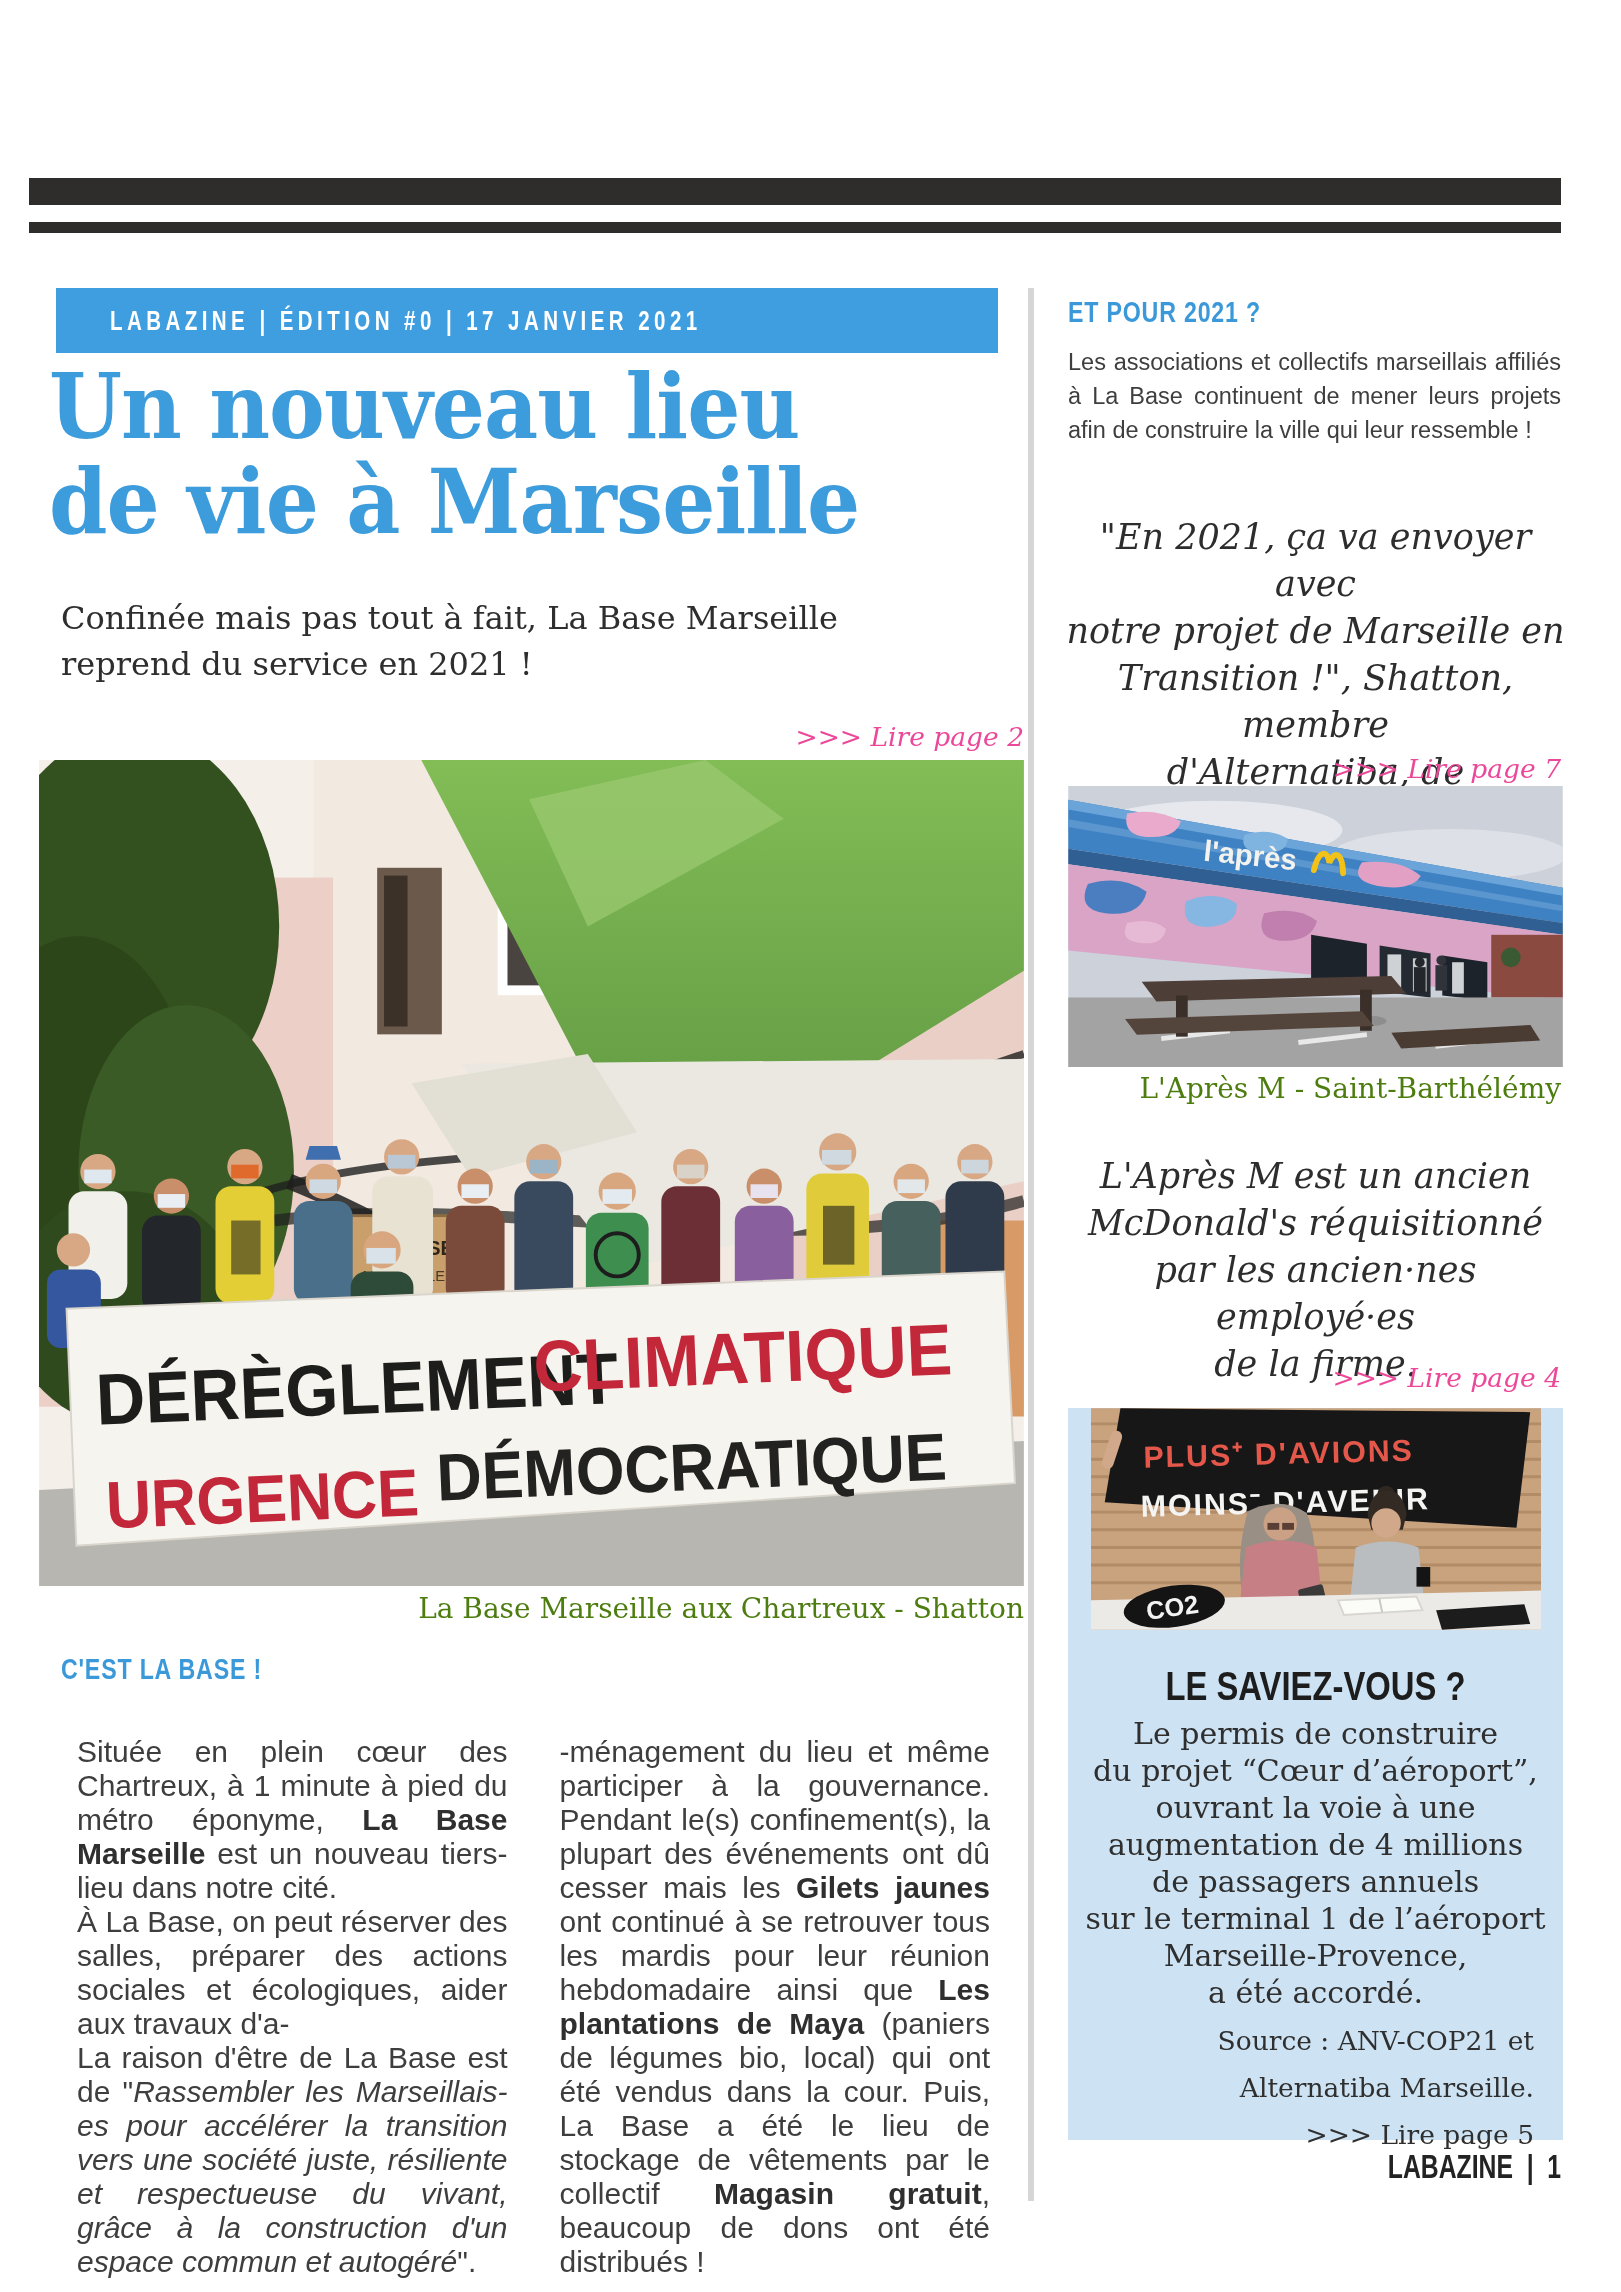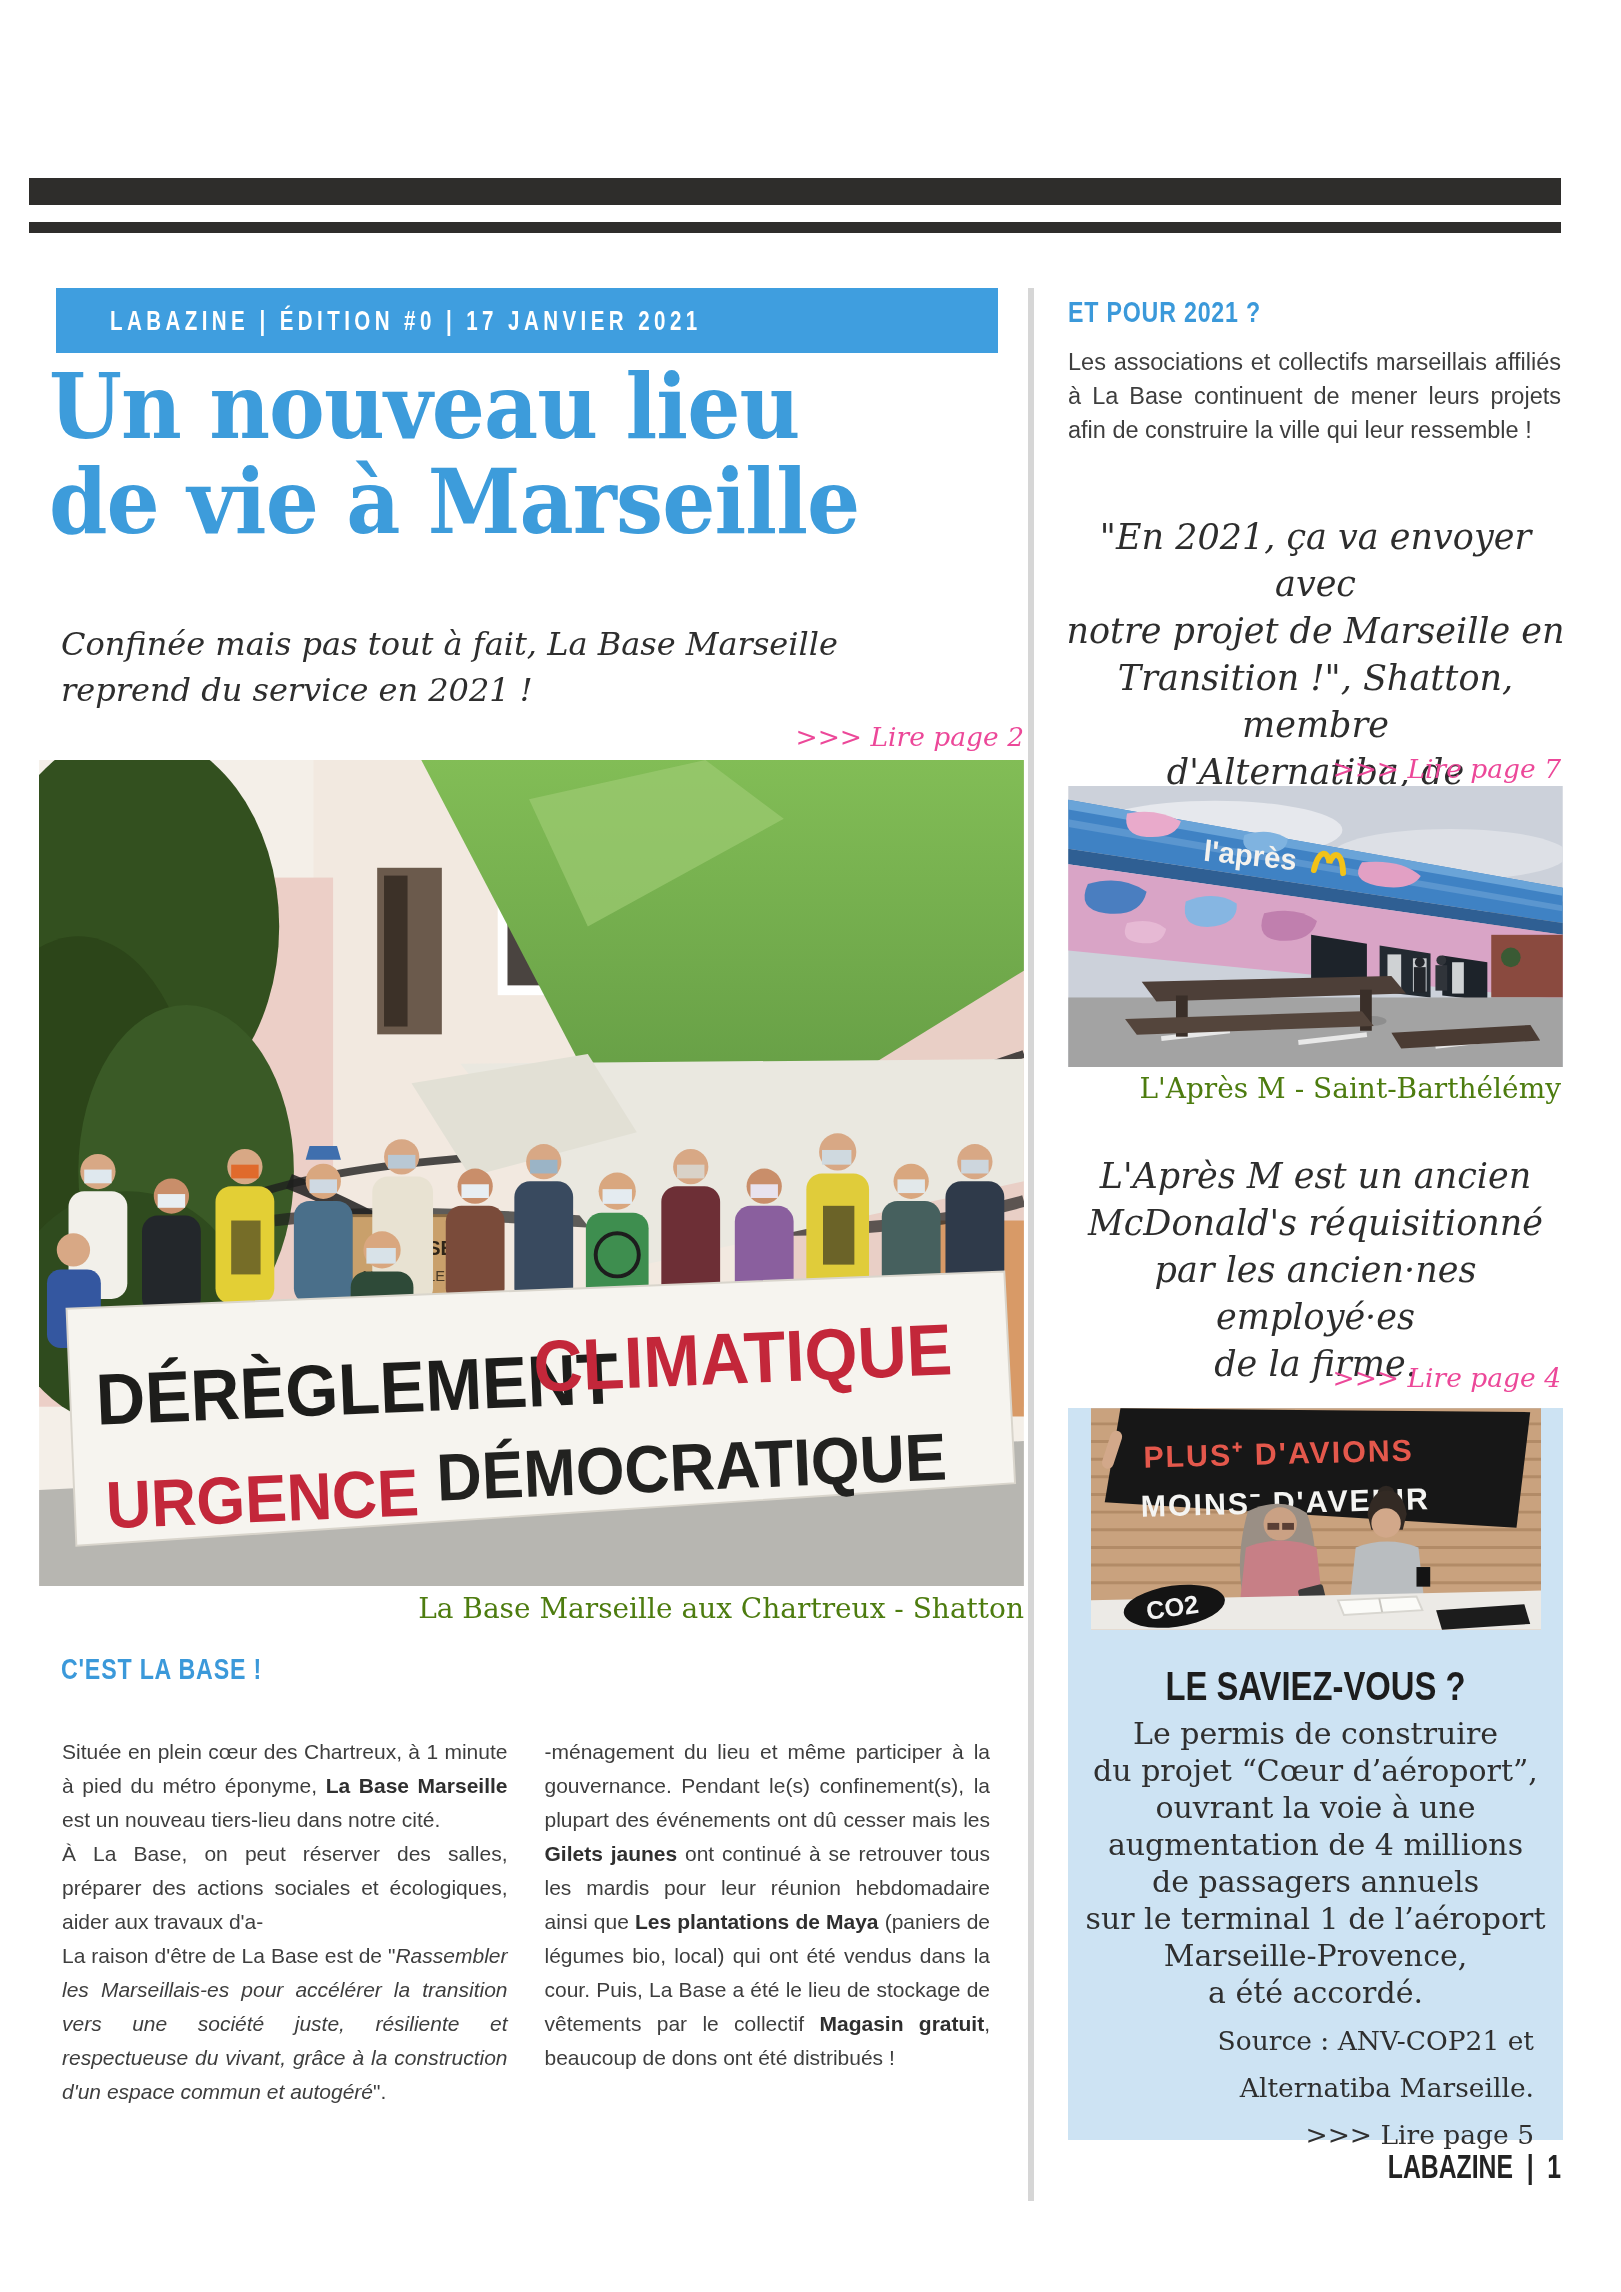--- a/index.html
+++ b/index.html
@@ -11,41 +11,41 @@
   .bar2{top:222px;height:10.8px;}
   
   .masthead{position:absolute;left:56px;top:288px;width:942px;height:65px;background:#3f9edf;}
   .masthead span{display:inline-block;margin-left:54px;line-height:65px;color:#ffffff;
         font-weight:bold;font-size:27.4px;letter-spacing:5.9px;white-space:pre;
         transform:scaleX(.75);transform-origin:0 50%;}
   
   .headline{position:absolute;left:49px;top:359px;color:#3d9cdb;
         font-family:"DejaVu Serif",serif;font-weight:bold;font-size:90px;line-height:95px;
         transform:scaleX(.93);transform-origin:0 0;letter-spacing:-1px;white-space:pre;}
-  .standfirst{position:absolute;left:61px;top:621px;width:882px;color:#2e2e2e;
-        font-family:"DejaVu Serif",serif;font-style:italic;font-size:32px;line-height:46px;}
+  .standfirst{position:absolute;left:61px;top:595px;width:882px;color:#2e2e2e;
+        font-family:"DejaVu Serif",serif;font-size:32px;line-height:46px;}
   .readmore{position:absolute;color:#ec4899;font-family:"DejaVu Serif",serif;
         font-style:italic;font-size:26.5px;text-align:right;}
   .rm2{left:39px;top:721px;width:985px;}
   .rm7{left:1068px;top:753px;width:493px;}
   .rm4{left:1068px;top:1362px;width:493px;}
   
   .photo1{position:absolute;left:39px;top:760px;width:985px;height:826px;overflow:hidden;}
   .photo2{position:absolute;left:1068px;top:786px;width:495px;height:281px;overflow:hidden;}
   .caption{position:absolute;color:#4d7c0f;font-family:"DejaVu Serif",serif;font-size:28px;text-align:right;}
   .cap1{left:39px;top:1592px;width:985px;}
   .cap2{left:1068px;top:1072px;width:493px;}
   
   .heading-blue{position:absolute;color:#3b99da;font-weight:bold;font-size:29px;letter-spacing:1px;
         white-space:pre;transform:scaleX(.8);transform-origin:0 0;}
   .h-cest{left:61px;top:1653px;}
   .h-etpour{left:1068px;top:296px;}
   
   .columns{position:absolute;left:62px;top:1735px;width:928px;display:flex;gap:37px;}
-  .col{flex:1;text-align:justify;font-size:21px;line-height:34px;color:#3e3e3e;}
+  .col{flex:1;text-align:justify;font-size:30px;line-height:34px;color:#3e3e3e;margin-left:15px;}
   .col p{margin:0;}
   .col b{color:#2f2f2f;}
   .divider{position:absolute;left:1028px;top:288px;width:5.9px;height:1913px;background:#d6d6d6;}
   
   .intro{position:absolute;left:1068px;top:345px;width:493px;text-align:justify;
         font-size:23.5px;line-height:34px;color:#3e3e3e;}
   .squote{position:absolute;left:1059px;width:513px;text-align:center;color:#2d2d2d;
         font-family:"DejaVu Serif",serif;font-style:italic;font-size:35px;line-height:47px;}
   .q1{top:514px;}
   .q2{top:1153px;}

